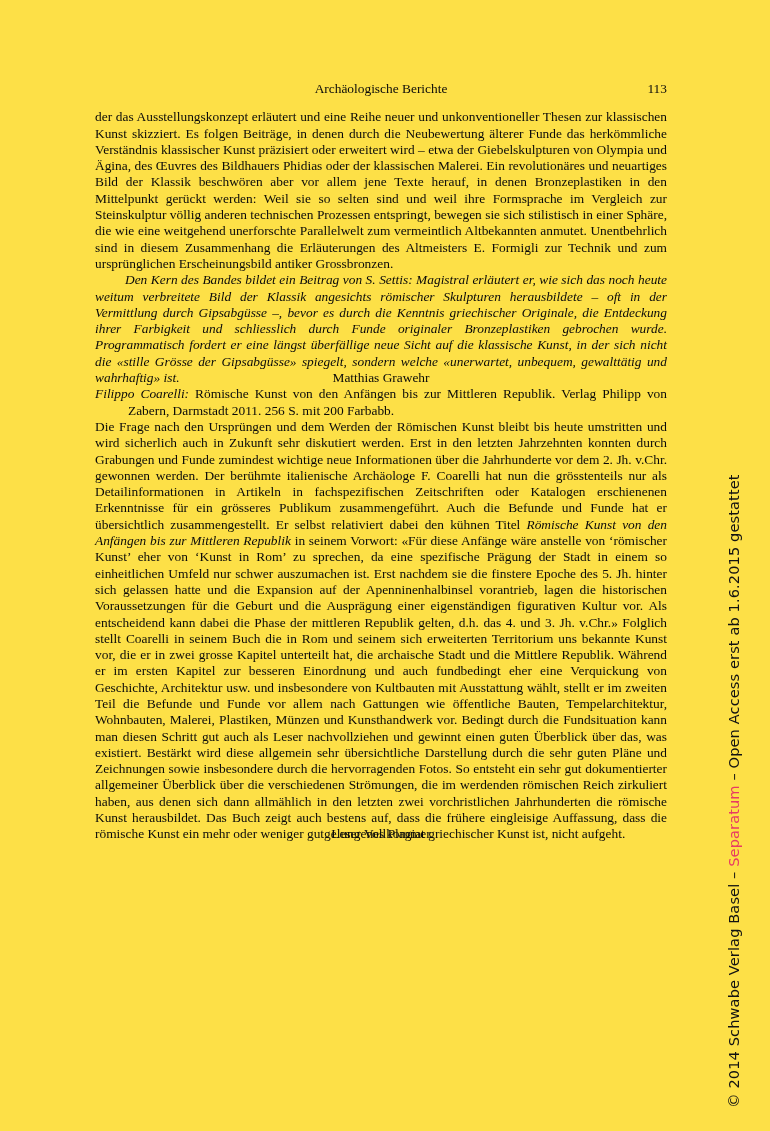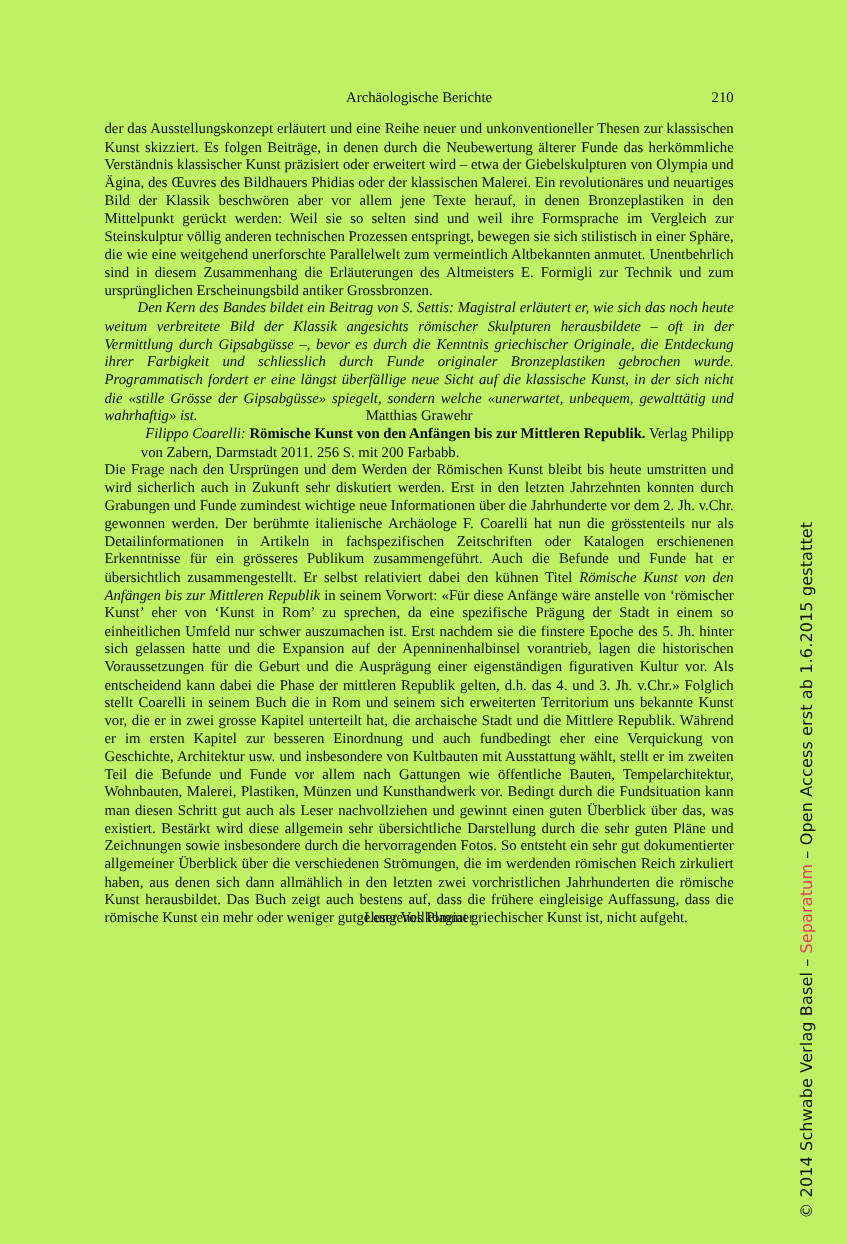--- a/index.html
+++ b/index.html
@@ -4,21 +4,21 @@
 <style>
   html, body { margin: 0; padding: 0; }
   body {
     width: 770px; height: 1131px;
     background: #ffffff;
     position: relative;
     overflow: hidden;
     font-family: "Liberation Serif", serif;
     color: #0a0a0a;
   }
-  .page { position: absolute; inset: 0; background: #bef264; }
+  .page { position: absolute; inset: 0; background: #fde047; }
 
   .text-block {
     position: absolute;
     left: 95px; top: 81px; width: 572px;
     font-size: 13.4px;
     line-height: 16.3px;
     text-align: justify;
   }
 
   .running-head {
@@ -36,22 +36,22 @@
   .signature {
     text-align: center;
     margin-top: -16.3px;
   }
 
   .biblio {
     margin-top: 15px;
     padding-left: 33px;
     text-indent: -33px;
   }
-  .biblio .author { font-style: italic; margin-left: 37px; }
-  .biblio .title  { font-weight: bold; }
+  .biblio .author { font-style: italic; }
+  .biblio .title  { font-weight: normal; }
 
   .seg-italic  { font-style: italic; }
   .seg-regular { font-style: normal; }
 
   .side-note {
     position: absolute;
     left: 725px; top: 1108px;
     transform-origin: 0 0;
     transform: rotate(-90deg);
     white-space: nowrap;
@@ -63,21 +63,21 @@
 </style>
 </head>
 <body>
 
 <div class="page">
 
   <div class="text-block">
 
     <div class="running-head">
       <span>Archäologische Berichte</span>
-      <span class="page-number">210</span>
+      <span class="page-number">113</span>
     </div>
 
     <p class="para">der das Ausstellungskonzept erläutert und eine Reihe neuer und unkonventioneller Thesen zur klassischen Kunst skizziert. Es folgen Beiträge, in denen durch die Neubewertung älterer Funde das herkömmliche Verständnis klassischer Kunst präzisiert oder erweitert wird – etwa der Giebelskulpturen von Olympia und Ägina, des Œuvres des Bildhauers Phidias oder der klassischen Malerei. Ein revolutionäres und neuartiges Bild der Klassik beschwören aber vor allem jene Texte herauf, in denen Bronzeplastiken in den Mittelpunkt gerückt werden: Weil sie so selten sind und weil ihre Formsprache im Vergleich zur Steinskulptur völlig anderen technischen Prozessen entspringt, bewegen sie sich stilistisch in einer Sphäre, die wie eine weitgehend unerforschte Parallelwelt zum vermeintlich Altbekannten anmutet. Unentbehrlich sind in diesem Zusammenhang die Erläuterungen des Altmeisters E. Formigli zur Technik und zum ursprünglichen Erscheinungsbild antiker Grossbronzen.</p>
 
     <p class="para indent">Den Kern des Bandes bildet ein Beitrag von S. Settis: Magistral erläutert er, wie sich das noch heute weitum verbreitete Bild der Klassik angesichts römischer Skulpturen herausbildete – oft in der Vermittlung durch Gipsabgüsse –, bevor es durch die Kenntnis griechischer Originale, die Entdeckung ihrer Farbigkeit und schliesslich durch Funde originaler Bronzeplastiken gebrochen wurde. Programmatisch fordert er eine längst überfällige neue Sicht auf die klassische Kunst, in der sich nicht die «stille Grösse der Gipsabgüsse» spiegelt, sondern welche «unerwartet, unbequem, gewalttätig und wahrhaftig» ist.</p>
 
 
     <div class="signature">Matthias Grawehr</div>
 
     <p class="para biblio">

